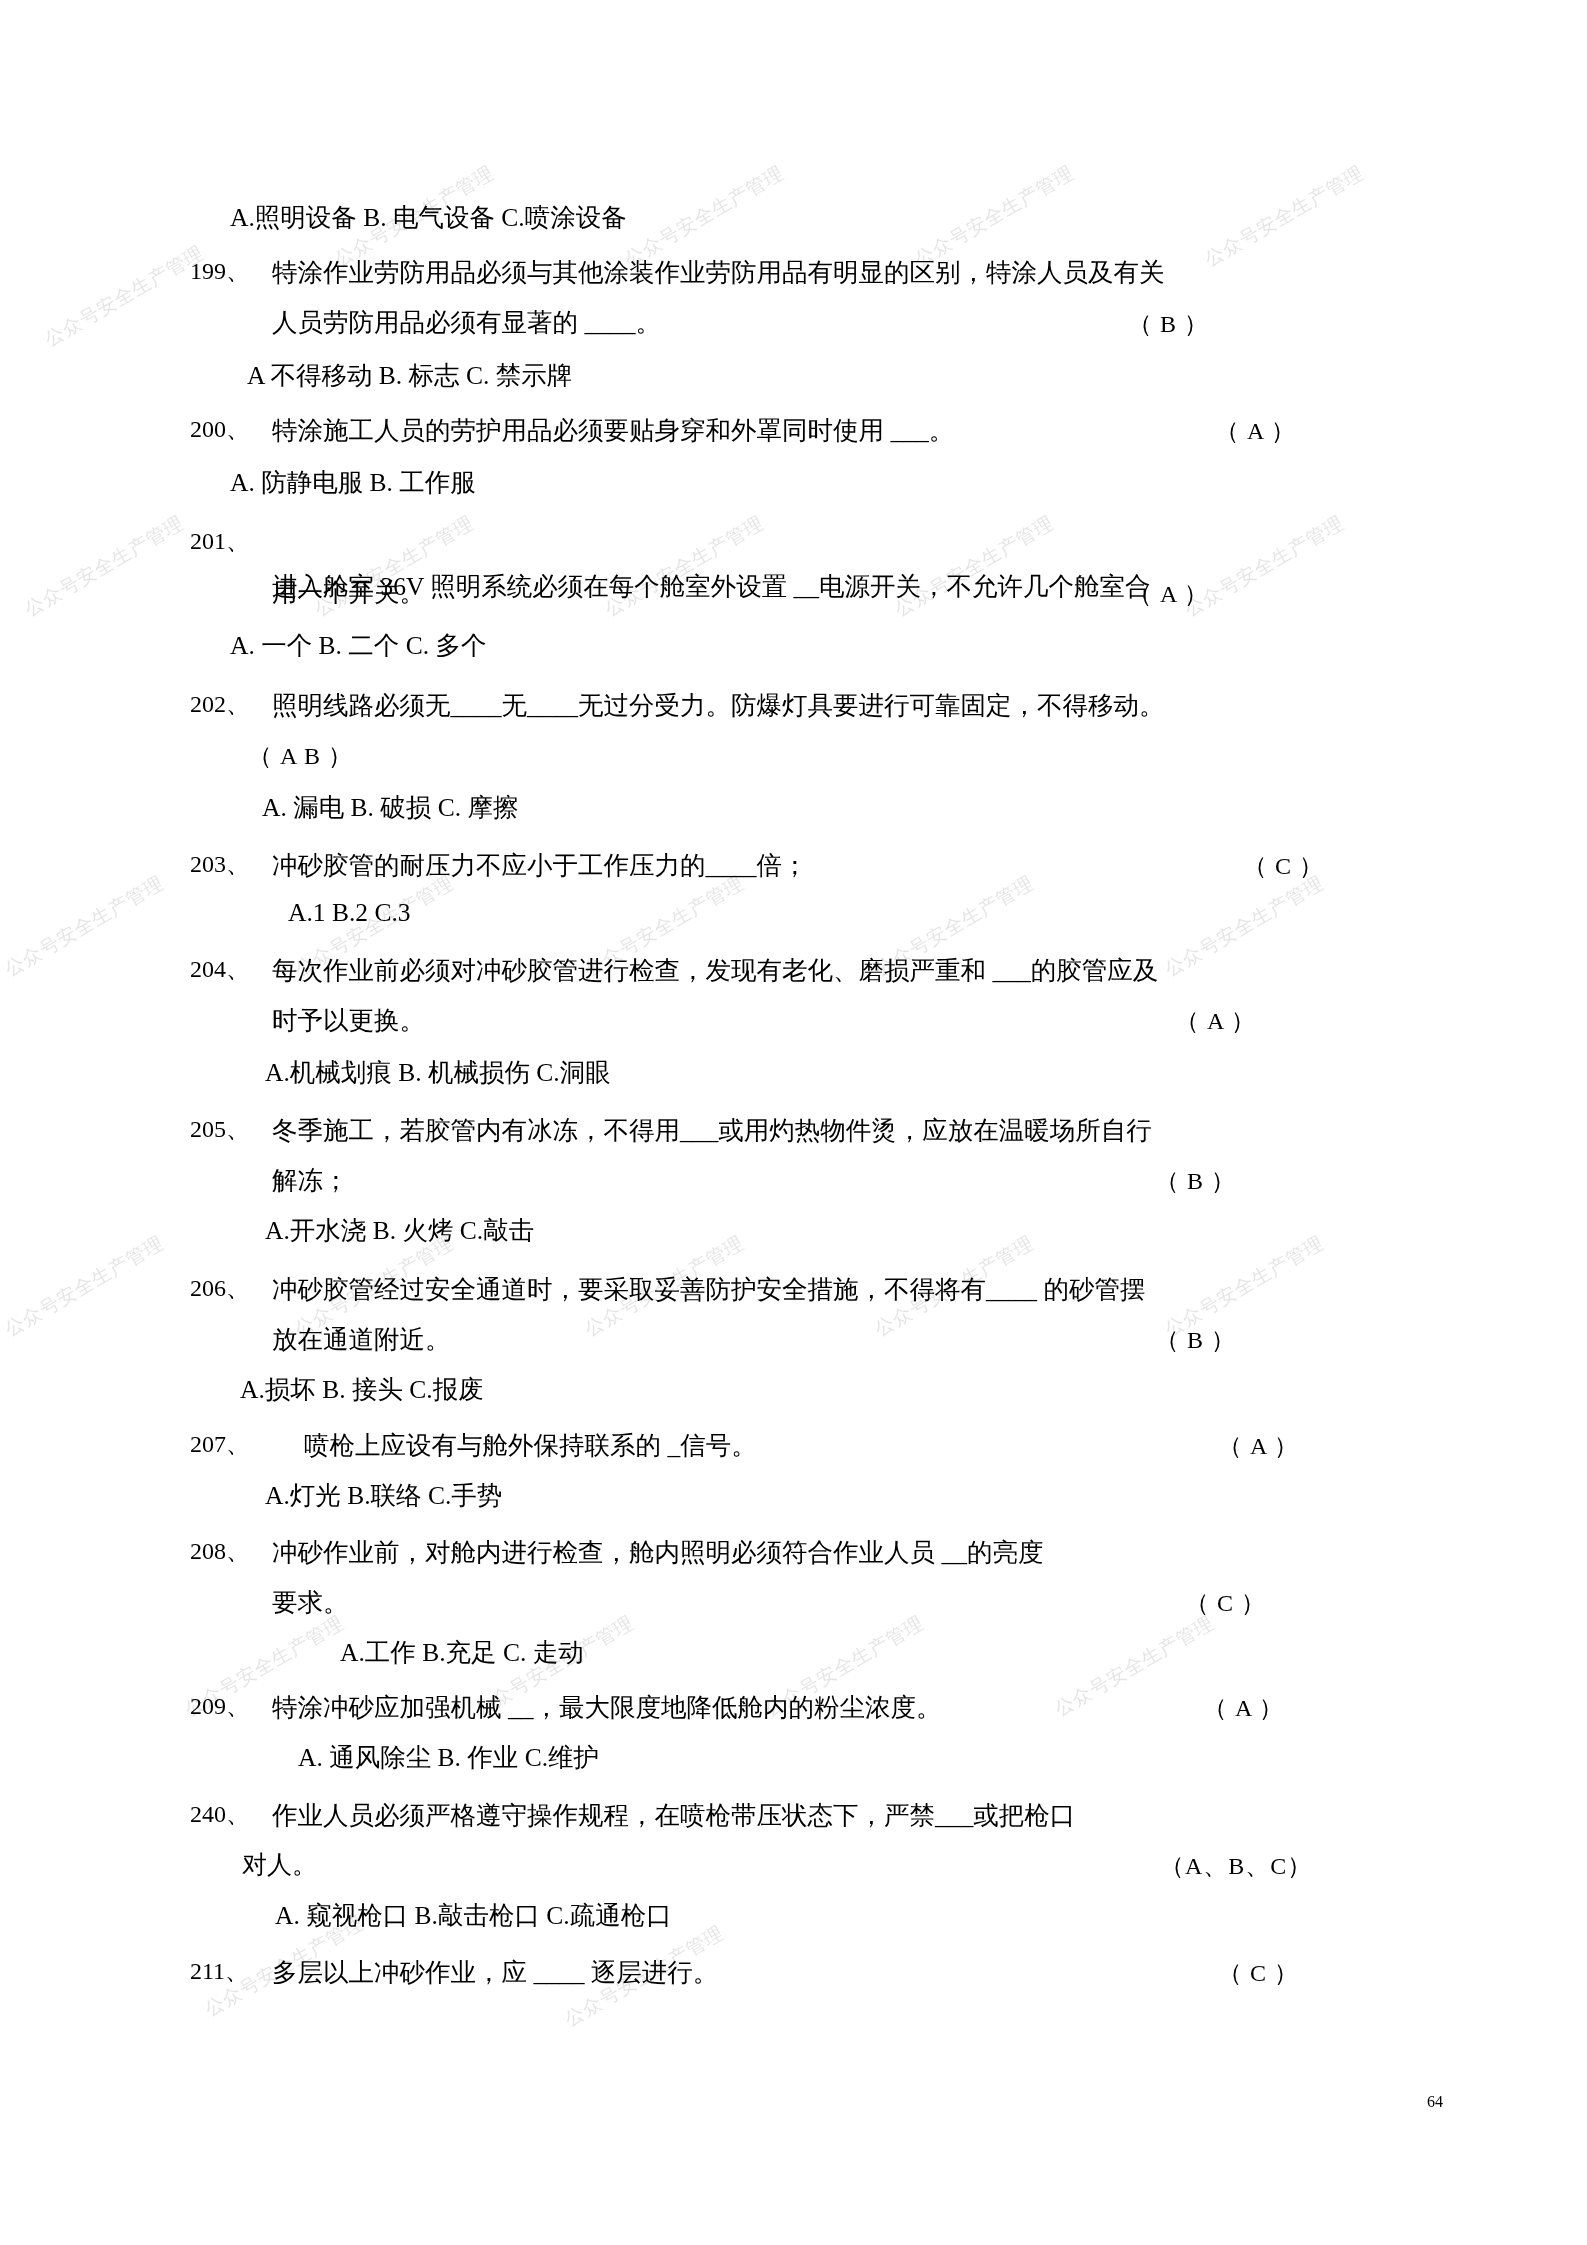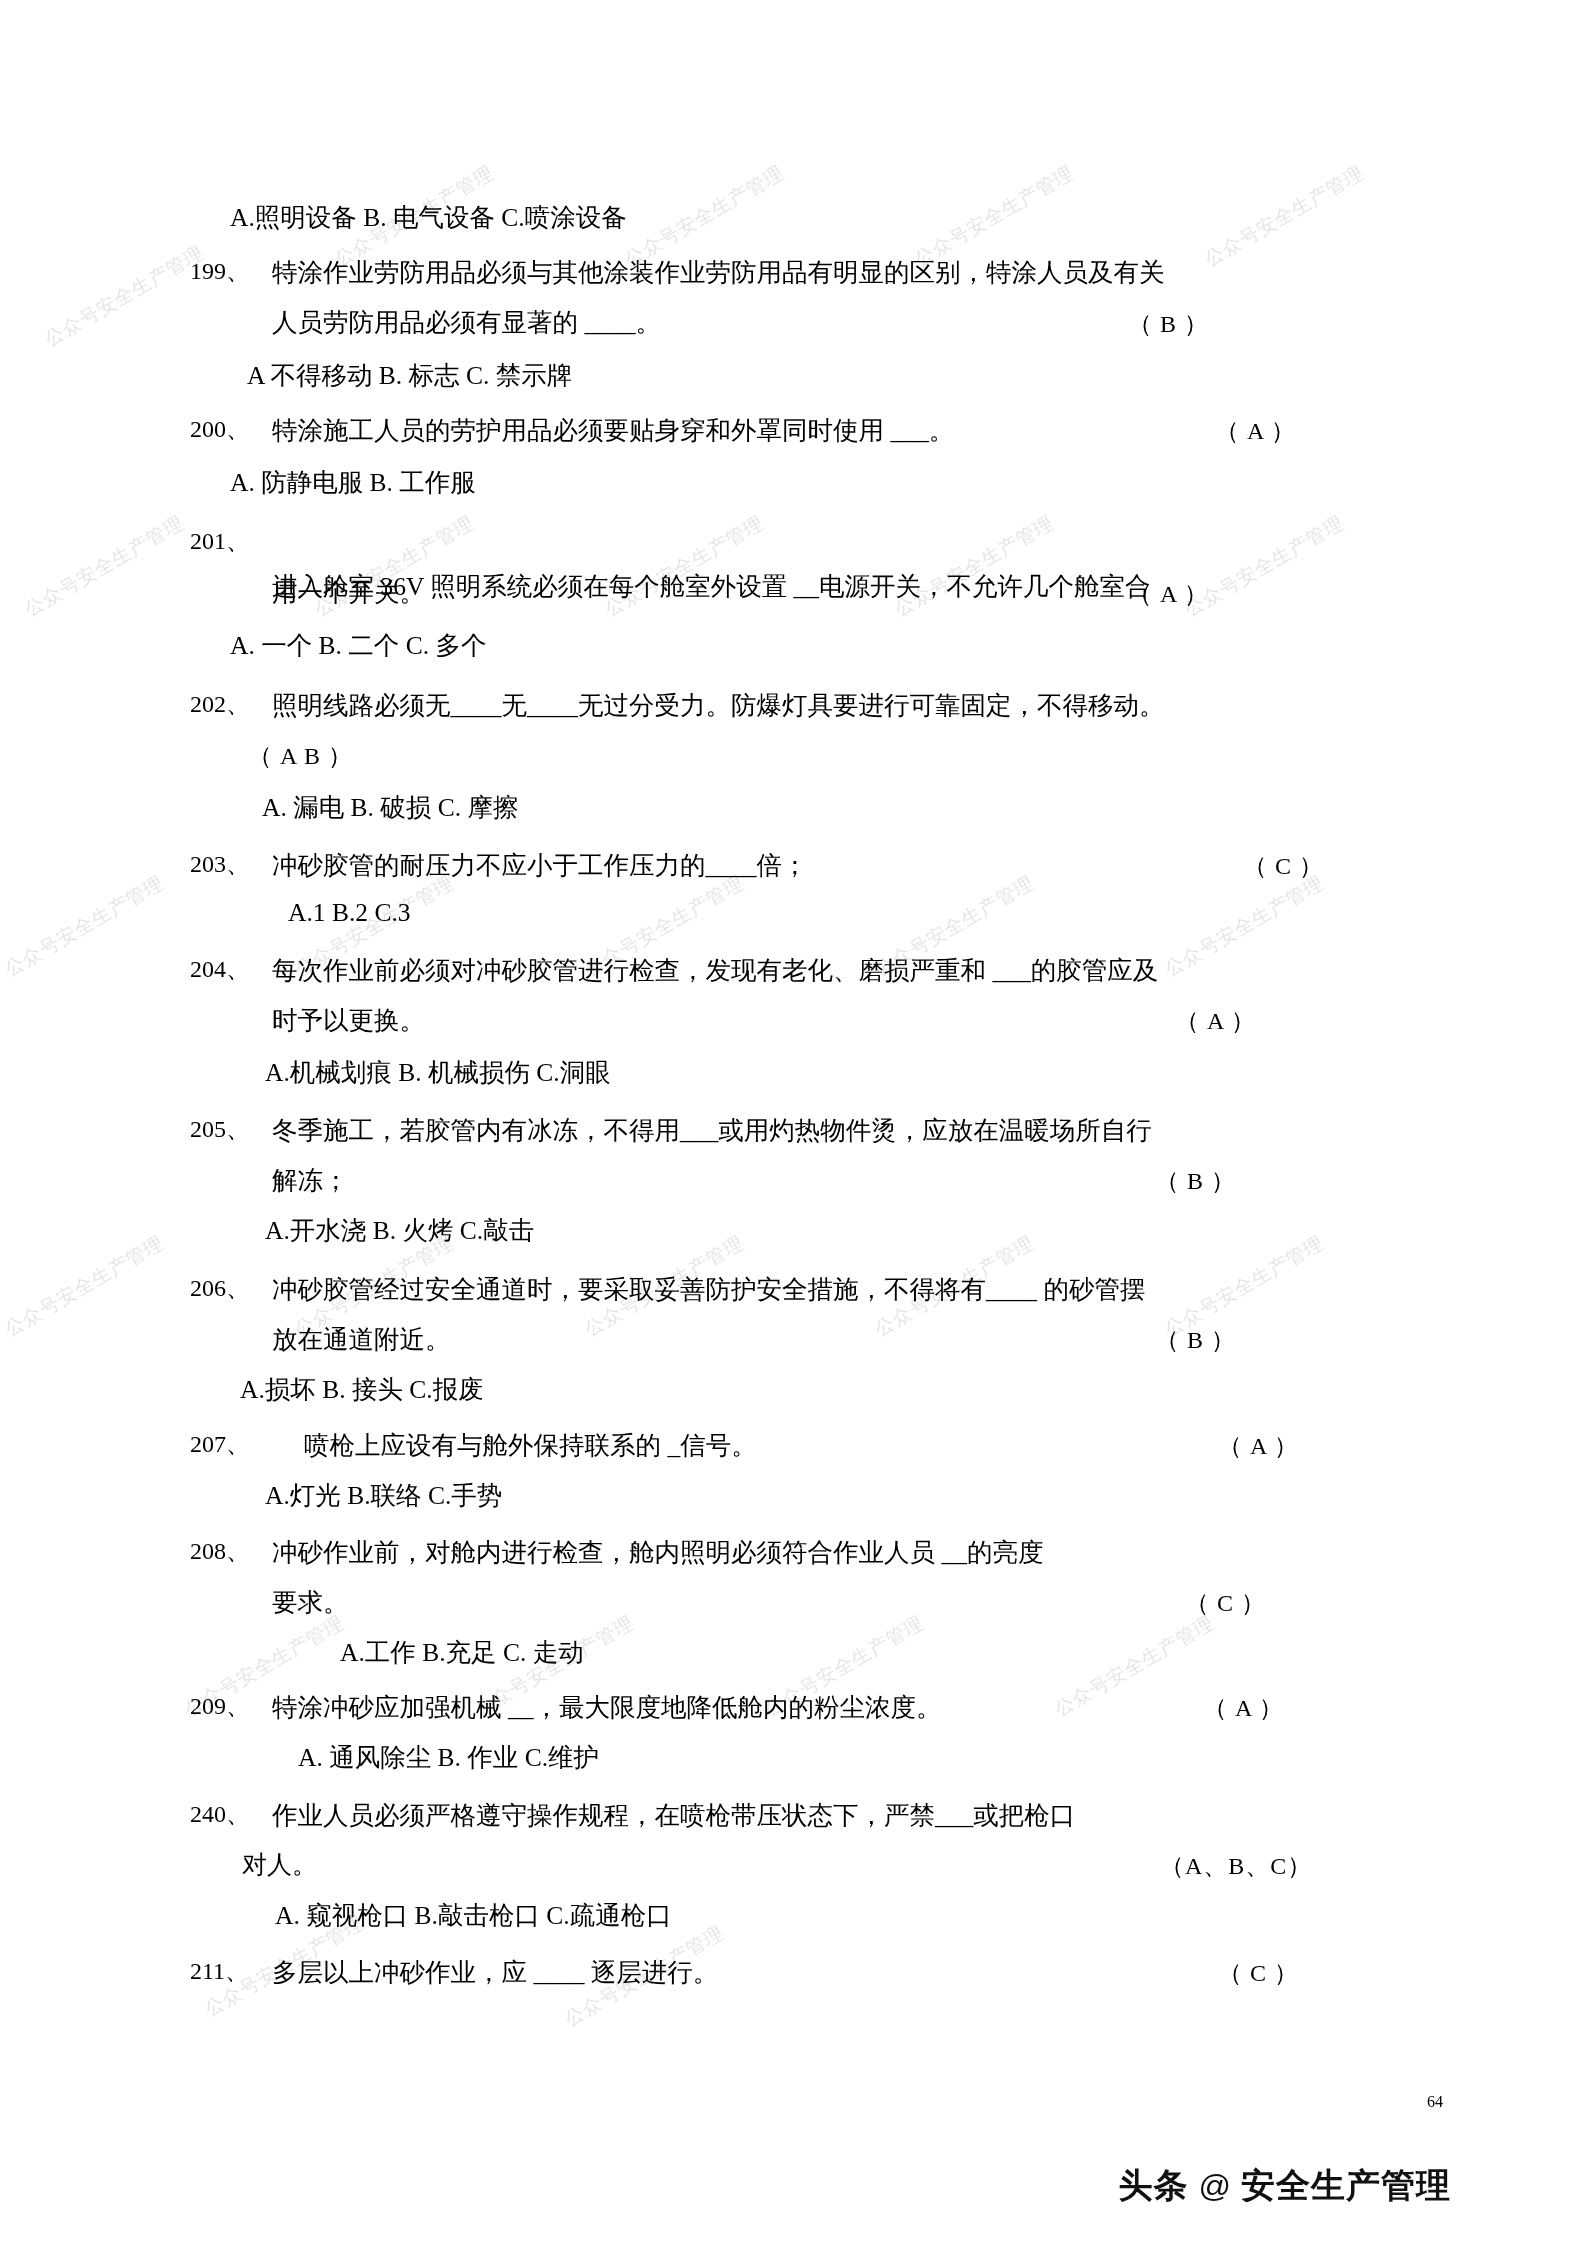--- a/index.html
+++ b/index.html
@@ -266,19 +266,14 @@
     <div class="qblock">
       <div class="num" style="top:1955px;">211、</div>
       <div class="qtext" style="top:1955px;">多层以上冲砂作业，应 ____ 逐层进行。</div>
       <div class="ans" style="left:1218px; top:1957px;">（ C ）</div>
     </div>
 
   </div>
 
   <div class="pagenum">64</div>
 
-  <div class="brand">
-    <span class="brand-mark">头条</span>
-    <span class="brand-at">@</span>
-    <span class="brand-name">安全生产管理</span>
-  </div>
 
 </div>
 
 </body></html>

